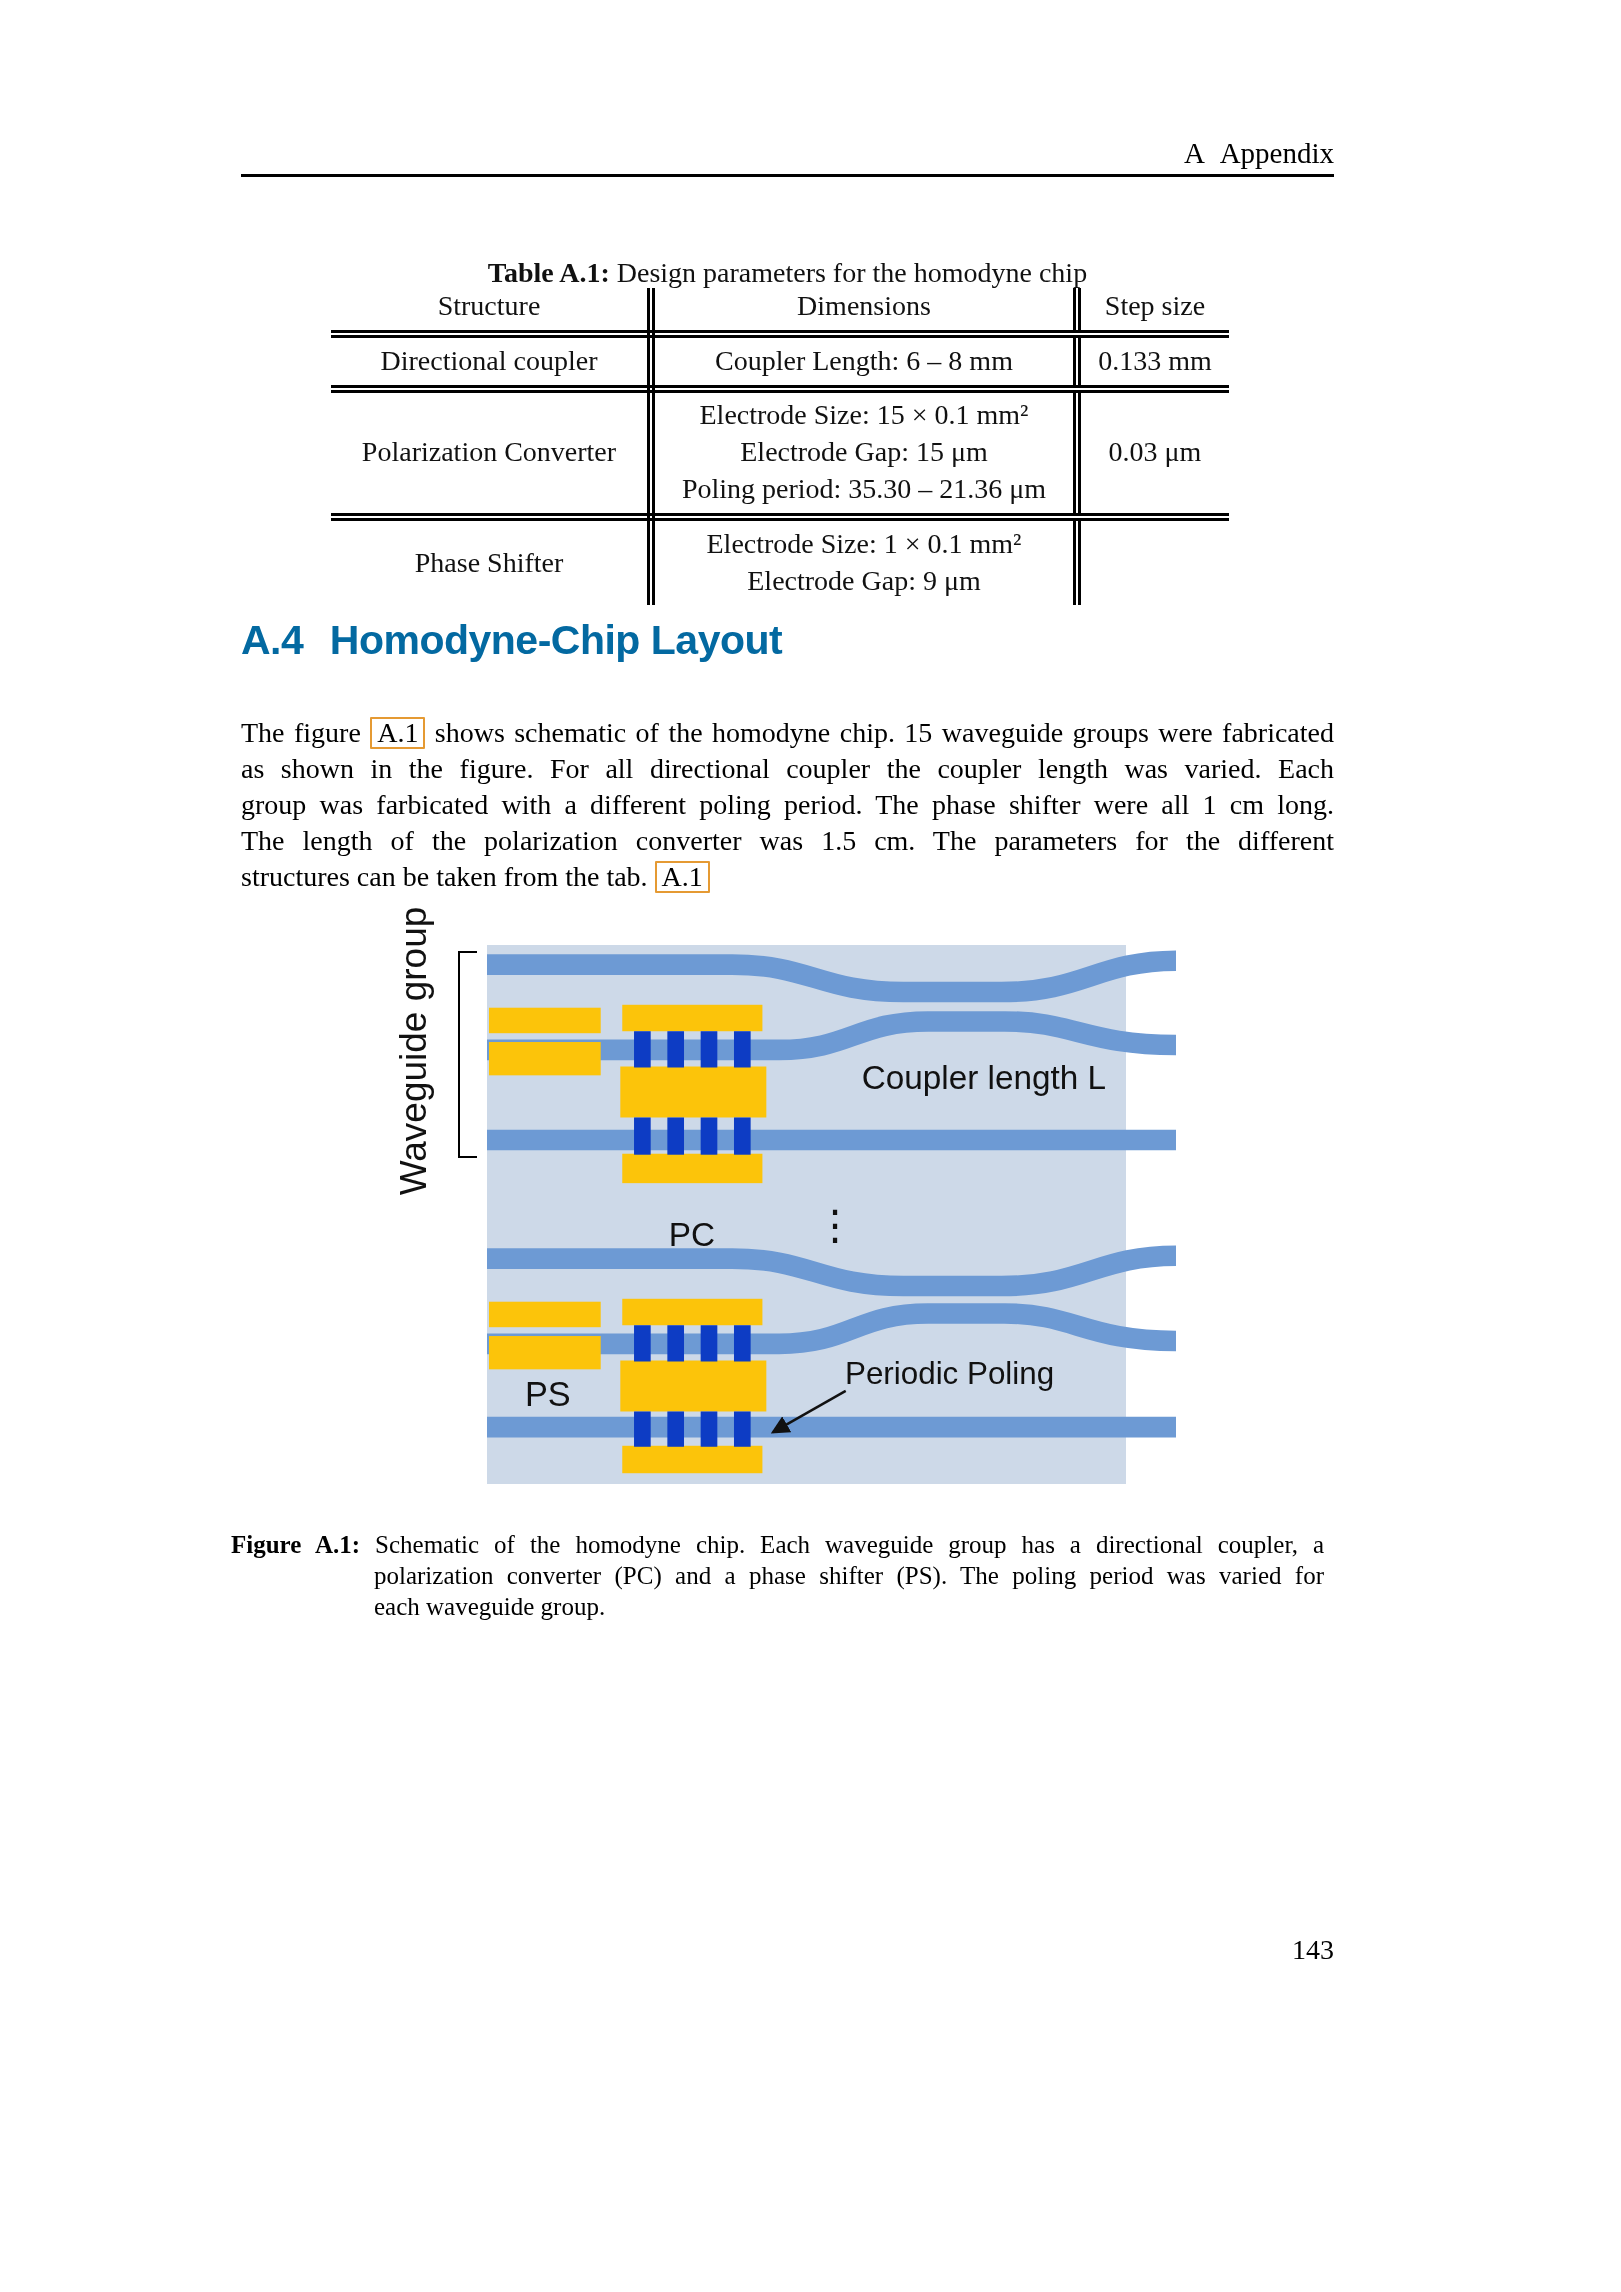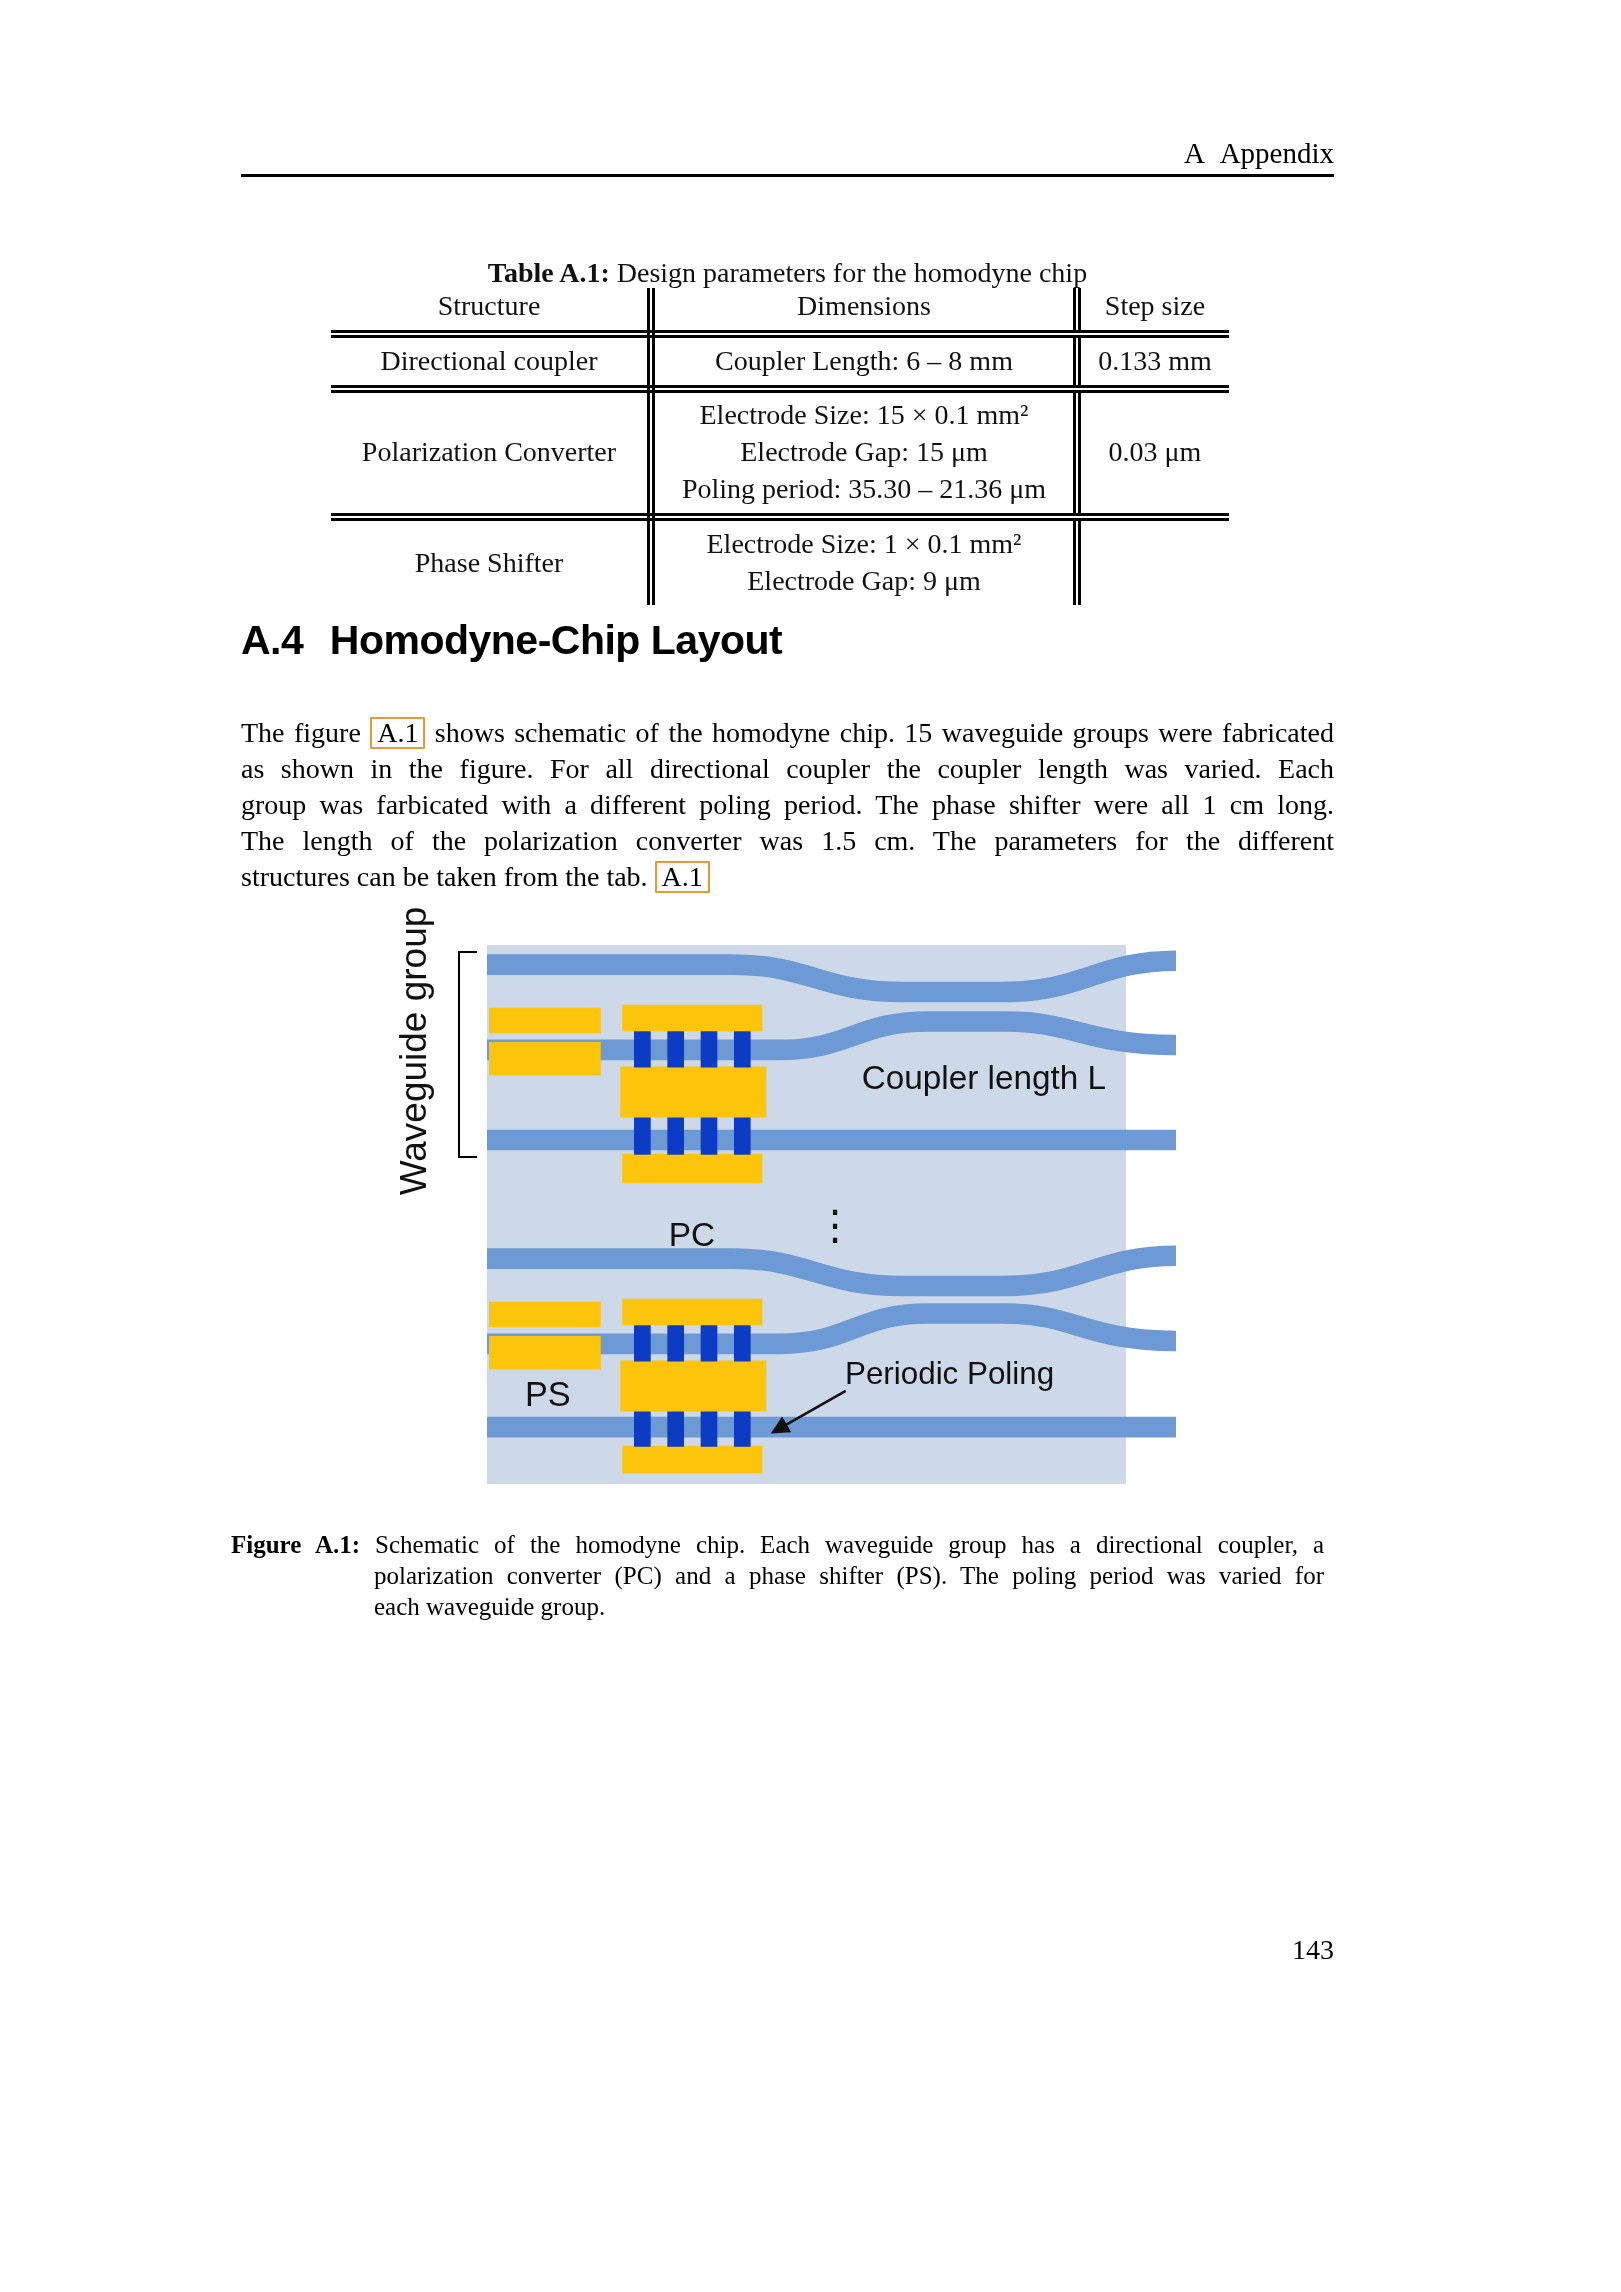--- a/index.html
+++ b/index.html
@@ -21,21 +21,21 @@
   table.params td{padding:3.9px 7.8px 5.9px 7.8px;line-height:37px;text-align:center;vertical-align:middle;}
   table.params th{border-bottom:8.8px double #000;}
   tr.rule-below td{border-bottom:8.8px double #000;}
   td.c1,th.h1{border-right:8.8px double #000;}
   td.c3,th.h3{border-left:8.8px double #000;}
   td.c1{vertical-align:top;}
   td.vbot{vertical-align:bottom;}
 
   
   .section-heading{position:absolute;left:241px;top:617px;font-family:"Liberation Sans","DejaVu Sans",sans-serif;
-                   font-weight:bold;font-size:41px;letter-spacing:-0.5px;color:#000000;}
+                   font-weight:bold;font-size:41px;letter-spacing:-0.5px;color:#0369a1;}
   .section-heading .num{margin-right:26.5px;}
 
   
   .para{position:absolute;left:241px;top:715px;width:1093px;font-size:28px;color:#000;}
   .pline{line-height:36px;text-align:justify;text-align-last:justify;}
   .pline.plast{text-align-last:left;}
   .refbox{display:inline-block;border:2px solid #e59a33;padding:0 4.9px;line-height:28px;
           border-radius:1px;}
 
   

